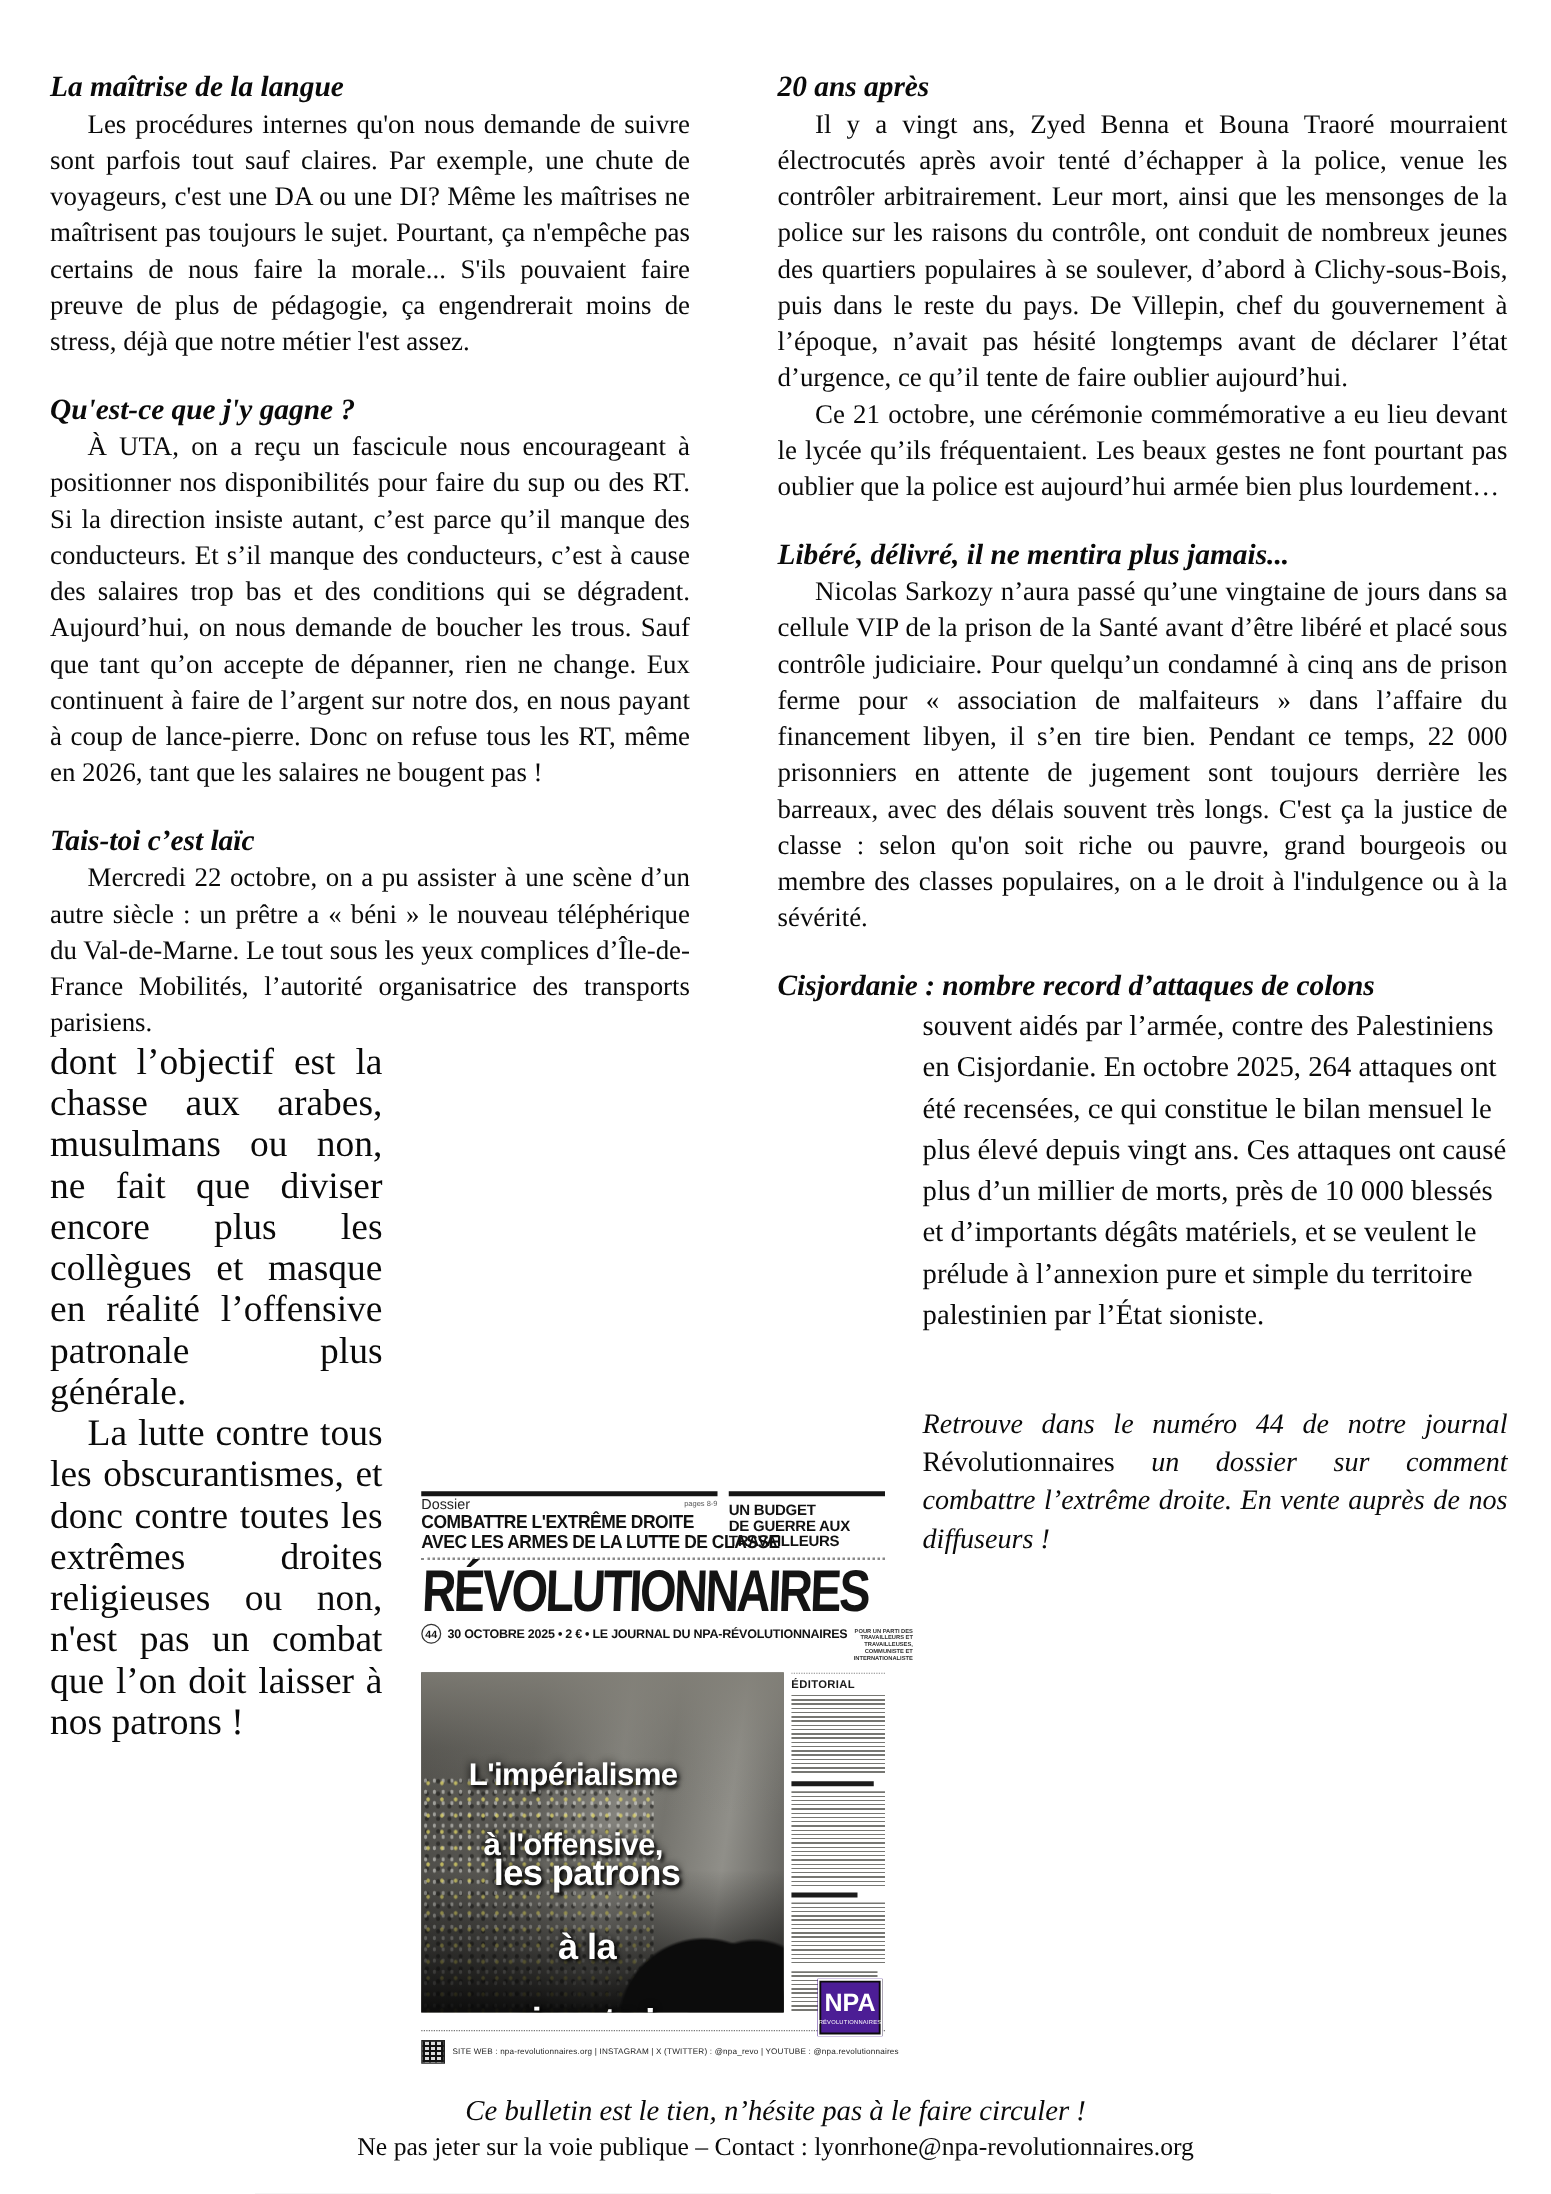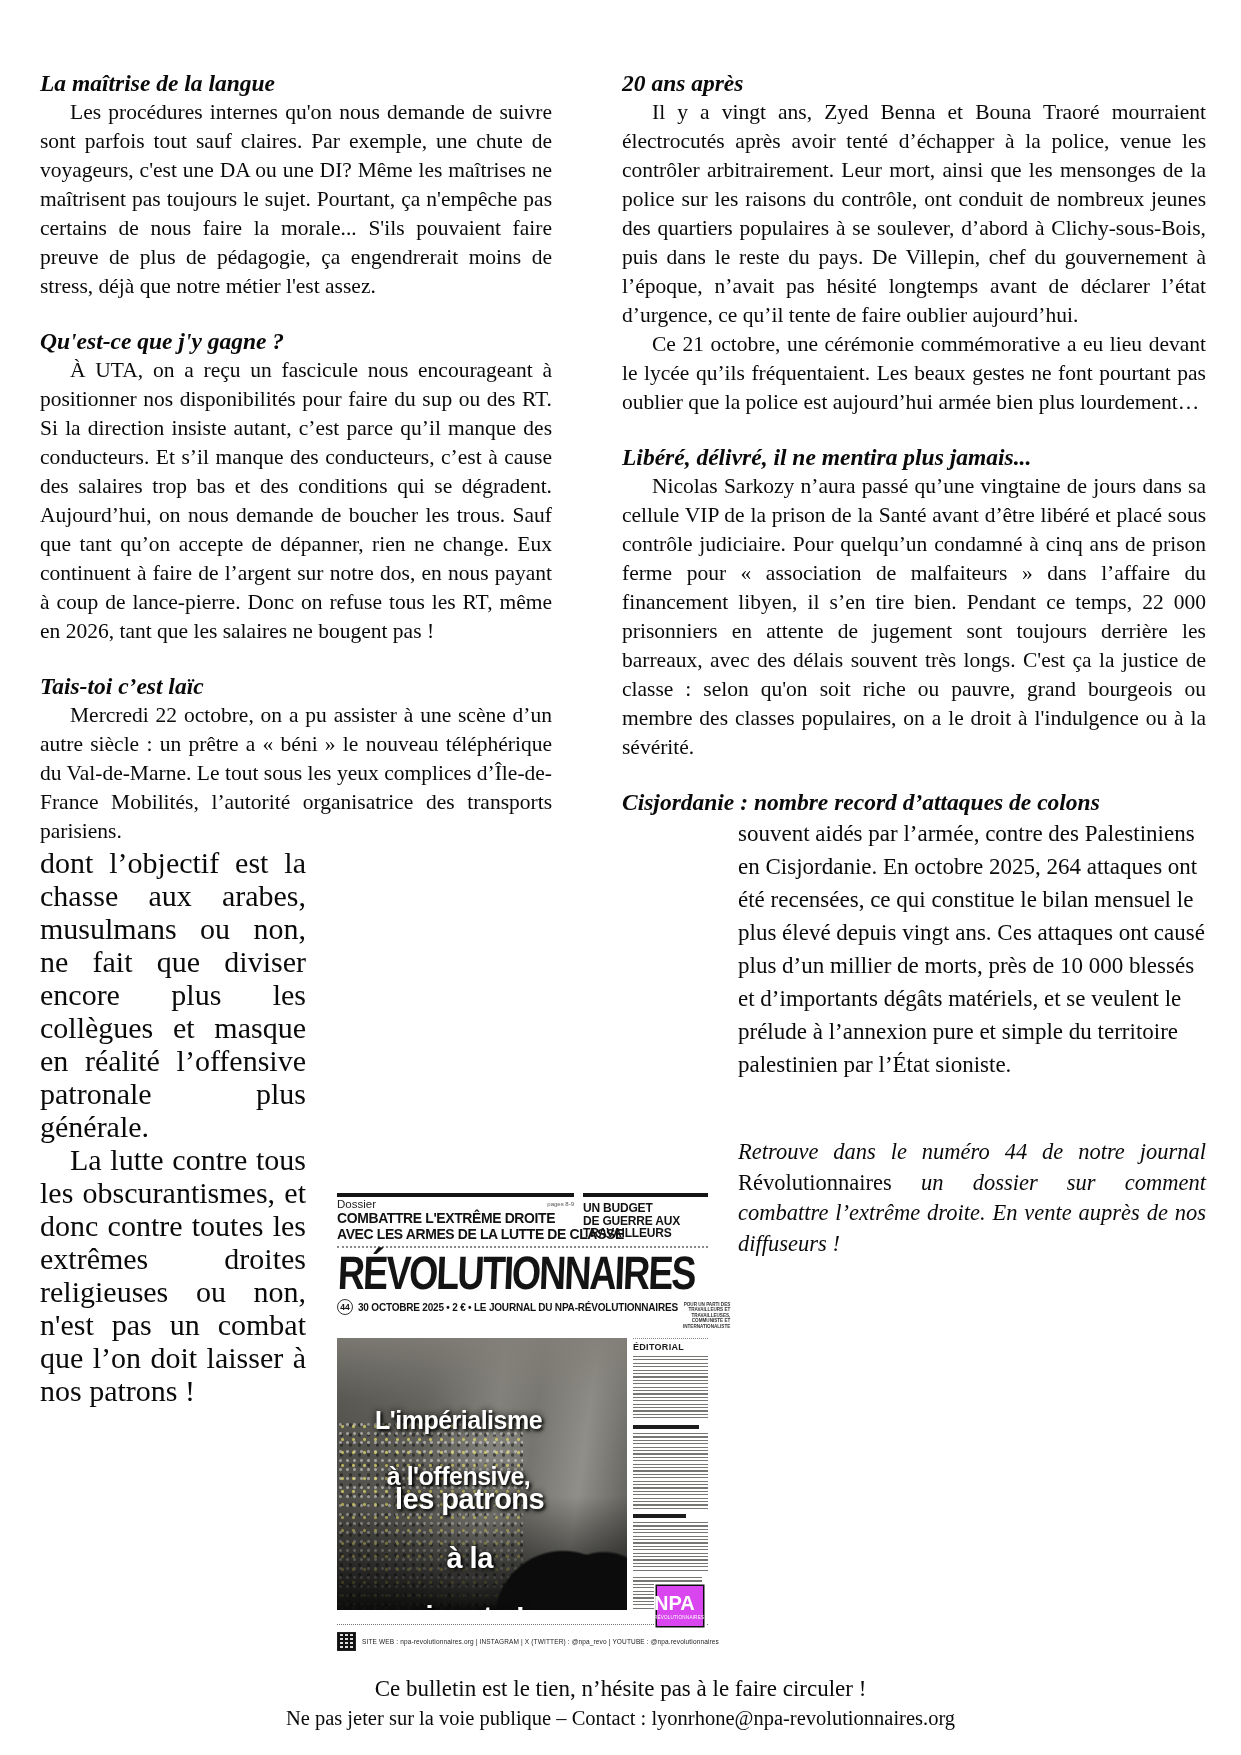--- a/index.html
+++ b/index.html
@@ -6,21 +6,21 @@
   .page{position:relative;width:1241px;height:1755px;background:#ffffff;margin:0 auto;
         font-family:"Liberation Serif",serif;color:#0a0a0a;overflow:hidden;}
 
   
   .col{position:absolute;top:52px;}
   .col-left{left:40px;width:512px;}
   .col-right{left:622px;width:584px;}
 
   .col h2{font-size:23.5px;line-height:29px;font-weight:bold;font-style:italic;
           margin:26px 0 0 0;text-align:left;}
-  .col h2.first{margin-top:17px;}
+  .col h2.first{margin-top:4px;}
   .col p{margin:0;font-size:21.5px;line-height:29px;text-align:justify;hyphens:none;}
   .col p.indent{text-indent:30px;}
   .col p.noindent{text-indent:0;}
 
   .narrow-left{width:266px;}
   .narrow-left p{font-size:30px;line-height:33px;}
 
   .big{font-size:23px !important;line-height:33px !important;text-align:left !important;}
   .narrow-right{margin-left:116px !important;width:468px;}
   .justify2{text-align:justify !important;}
@@ -92,29 +92,29 @@
   .fake-h.w2{width:70%;}
 
   .cov-foot{position:absolute;left:0;right:0;bottom:0;border-top:1.5px dotted #777;
             padding-top:4px;display:flex;align-items:center;gap:6px;height:24px;}
   .qr{width:17px;height:17px;flex:0 0 auto;border:1px solid #222;
       background-image:
         repeating-linear-gradient(0deg,#111 0,#111 2px,transparent 2px,transparent 4px),
         repeating-linear-gradient(90deg,#111 0,#111 2px,#dcdcdc 2px,#dcdcdc 5px);}
   .foot-links{font-size:6.5px;letter-spacing:.15px;color:#222;white-space:nowrap;}
 
-  .cov-logo{position:absolute;right:2px;bottom:24px;width:52px;height:46px;background:#d946ef;
+  .cov-logo{position:absolute;right:2px;bottom:24px;width:52px;height:46px;background:#4c1d95;
             box-shadow:inset 0 0 0 1.5px #fff, inset 0 0 0 3px #0c0c0c;
-            display:flex;flex-direction:column;align-items:flex-start;justify-content:center;color:#fff;z-index:3;}
+            display:flex;flex-direction:column;align-items:center;justify-content:center;color:#fff;z-index:3;}
   .logo-npa{font-weight:900;font-size:20px;line-height:20px;letter-spacing:0;}
   .logo-sub{font-size:4.6px;letter-spacing:.2px;margin-top:2px;}
 
   
   .page-footer{position:absolute;left:0;right:0;top:1674px;text-align:center;}
-  .pf1{font-size:23px;line-height:30px;margin:0;}
+  .pf1{font-style:italic;font-size:23px;line-height:30px;margin:0;}
   .pf2{font-size:20.5px;line-height:29px;margin:0;}
 </style>
 </head>
 <body>
 
 <div class="page">
 
   <div class="col col-left">
     <h2 class="first">La maîtrise de la langue</h2>
     <p class="indent">Les procédures internes qu'on nous demande de suivre sont parfois tout sauf claires. Par exemple, une chute de voyageurs, c'est une DA ou une DI? Même les maîtrises ne maîtrisent pas toujours le sujet. Pourtant, ça n'empêche pas certains de nous faire la morale... S'ils pouvaient faire preuve de plus de pédagogie, ça engendrerait moins de stress, déjà que notre métier l'est assez.</p>

